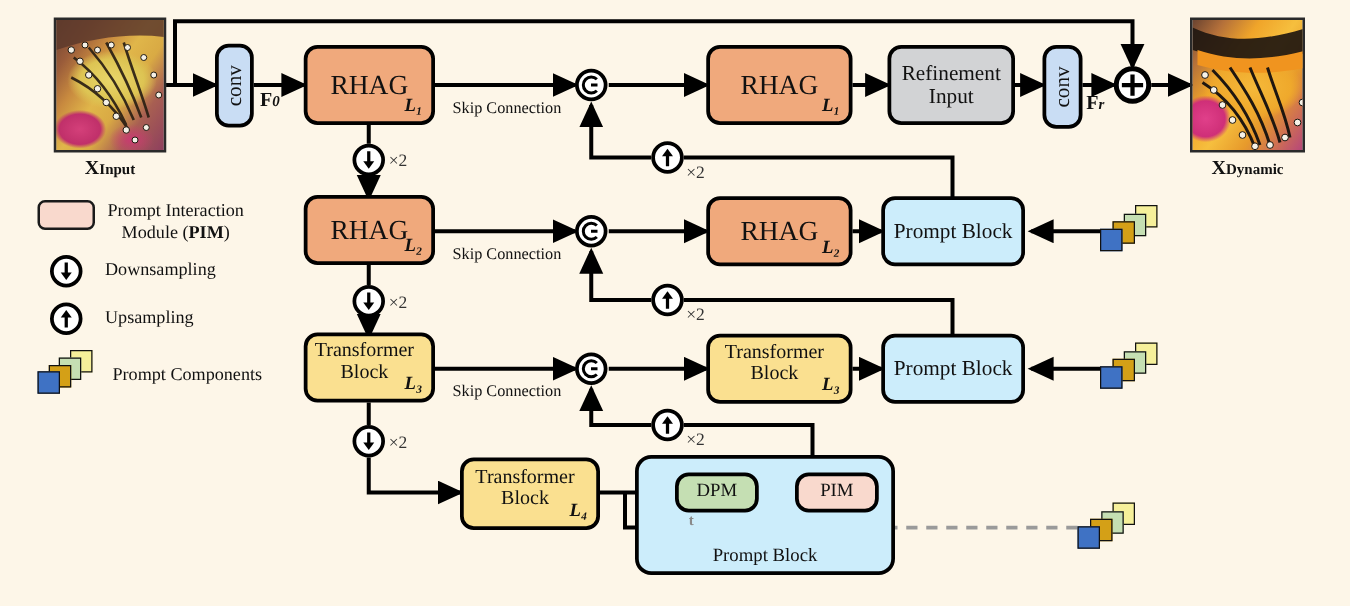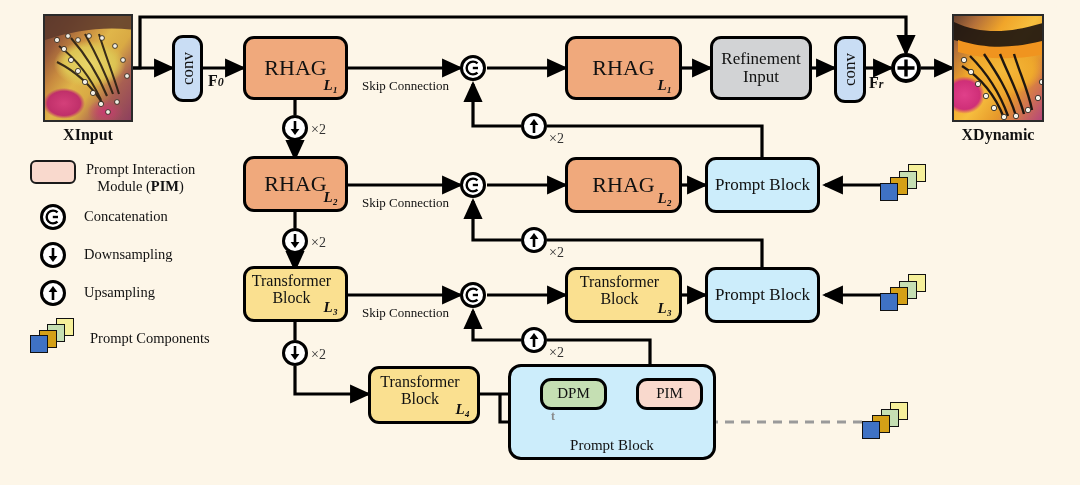--- a/index.html
+++ b/index.html
@@ -15,21 +15,21 @@
   .orange{background:#f0a97c;}
   .yellow{background:#fae090;}
   .gray{background:#d2d3d5;}
   .blue{background:#c9ddf4;}
   .cyan{background:#ccedfb;}
   .green{background:#c5dfb3;}
   .pink{background:#f9d9cd;}
   .vtext{writing-mode:vertical-rl;transform:rotate(180deg);font-size:17px;}
   .imgbox{position:absolute;border:2px solid #2a2a2a;box-sizing:border-box;overflow:hidden;}
   .cap{position:absolute;text-align:center;font-weight:bold;font-size:16px;color:#111;}
-  .cap i{font-style:normal;font-size:16px;}
+  .cap i{font-style:normal;font-size:12px;}
   .flab{position:absolute;font-weight:bold;font-size:16px;color:#111;}
   .flab i{font-style:italic;font-size:12px;font-weight:bold;}
   .skip{position:absolute;font-size:13px;color:#111;}
   .x2{position:absolute;font-size:14px;color:#333;}
   .opc{position:absolute;width:26px;height:26px;border-radius:50%;background:#fff;border:3px solid #000;box-sizing:border-box;}
   .legend{position:absolute;left:30px;top:160px;width:250px;}
   .lrow{display:flex;align-items:flex-start;margin-bottom:9px;text-align:center;}
   .lsw{width:46px;height:24px;border:2px solid #1a1a1a;border-radius:6px;box-sizing:border-box;flex:0 0 auto;margin-right:10px;}
   .lcirc{width:26px;height:26px;border-radius:50%;border:3px solid #000;background:#fff;box-sizing:border-box;
          flex:0 0 auto;margin:0 18px 0 10px;position:relative;}
@@ -345,29 +345,20 @@
     <div class="lrow">
       <div class="lsw" style="background:#f9d9cd;"></div>
       <div class="ltxt">
         <span>Prompt Interaction</span><br>
         Module (<b>PIM</b>)
       </div>
     </div>
     <div class="lrow" style="margin-bottom:12px;">
       <div class="lcirc">
         <svg width="20" height="20" viewBox="0 0 20 20" style="position:absolute;left:0;top:0;">
-          <path d="M14.5,5.4 A6.4,6.4 0 1 0 14.5,14.6" stroke="#000" stroke-width="2.4" fill="none"></path>
-          <path d="M9.8,10 L15,10" stroke="#000" stroke-width="2.4"></path>
-        </svg>
-      </div>
-      <div class="ltxt" style="padding-top:4px;">Concatenation</div>
-    </div>
-    <div class="lrow" style="margin-bottom:12px;">
-      <div class="lcirc">
-        <svg width="20" height="20" viewBox="0 0 20 20" style="position:absolute;left:0;top:0;">
           <path d="M10,3 L10,14" stroke="#000" stroke-width="2.6"></path>
           <path d="M5.6,11 L10,17 L14.4,11 Z" fill="#000"></path>
         </svg>
       </div>
       <div class="ltxt" style="padding-top:4px;">Downsampling</div>
     </div>
     <div class="lrow" style="margin-bottom:12px;">
       <div class="lcirc">
         <svg width="20" height="20" viewBox="0 0 20 20" style="position:absolute;left:0;top:0;">
           <path d="M10,17 L10,6" stroke="#000" stroke-width="2.6"></path>

